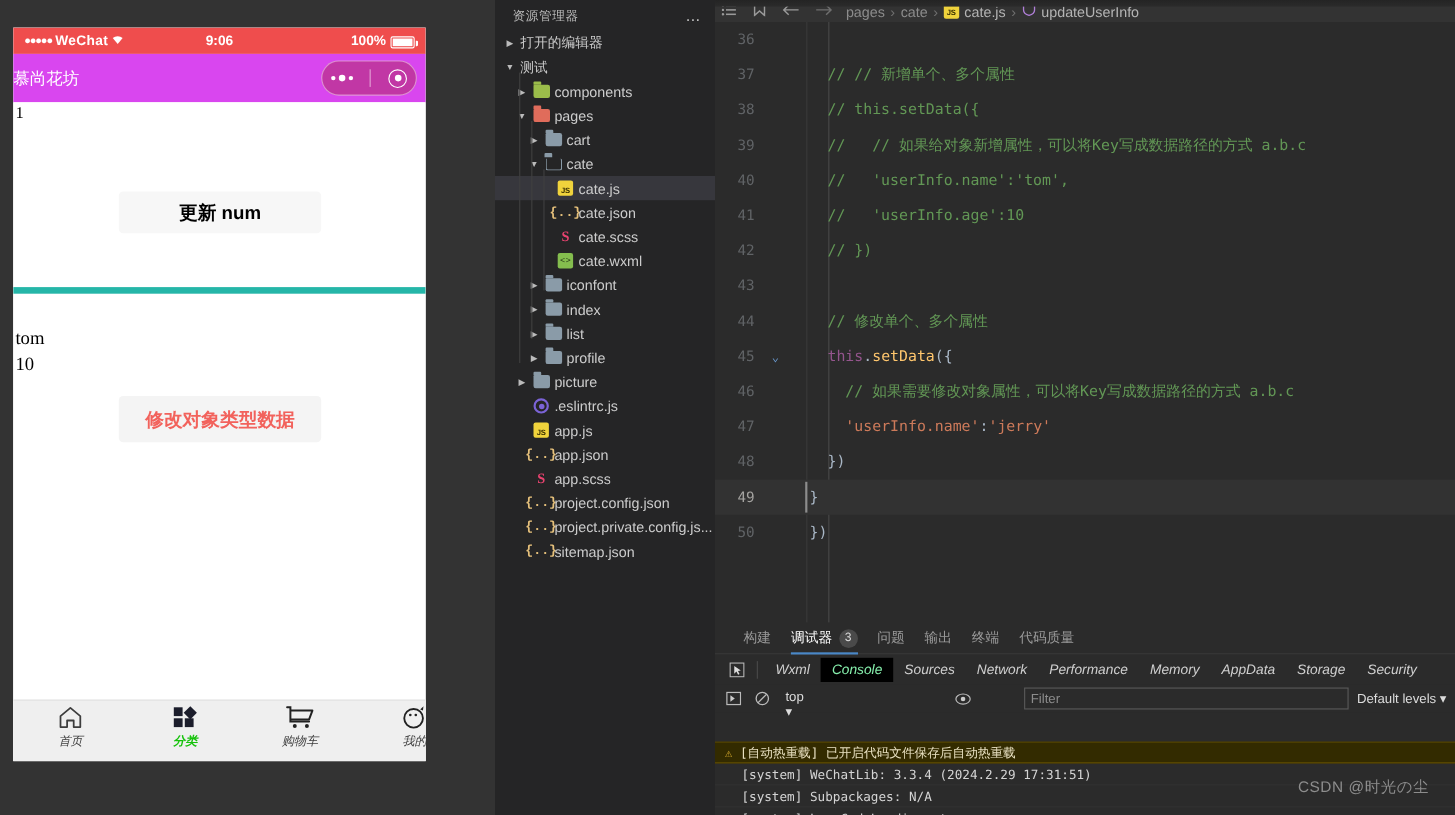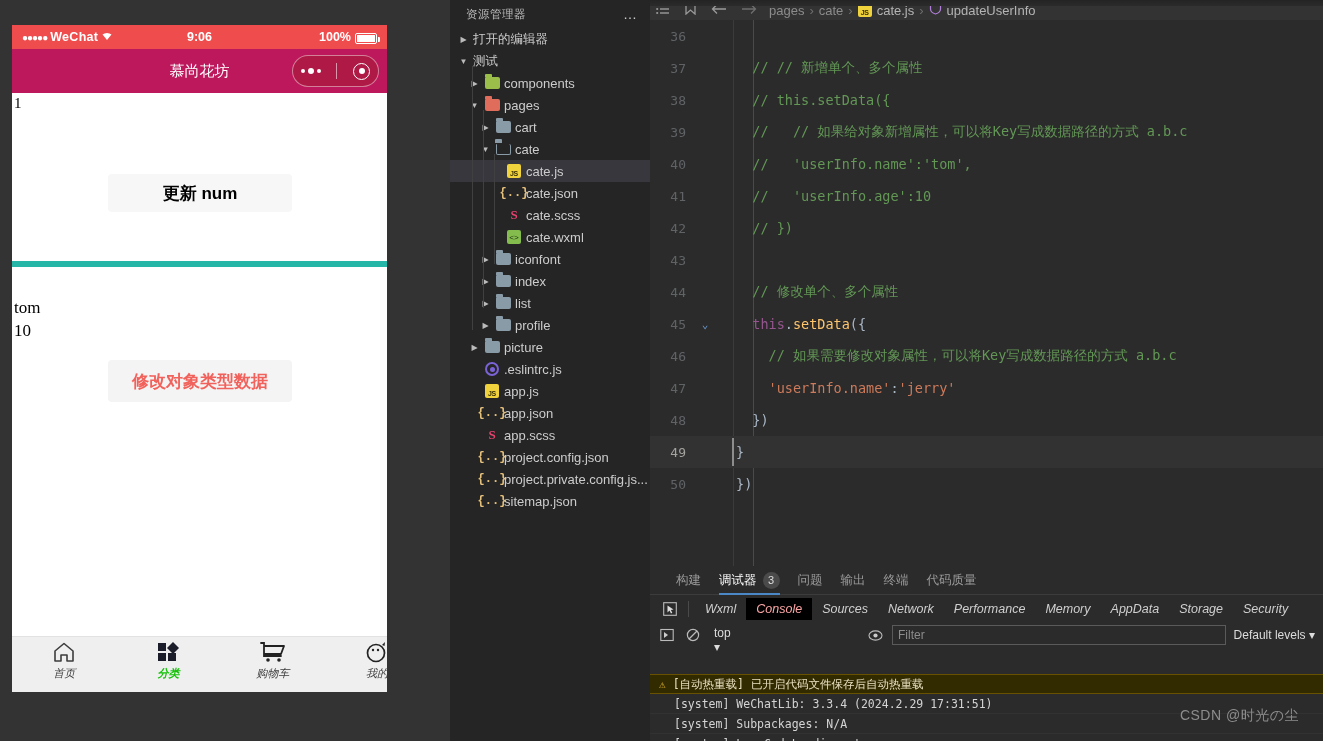--- a/index.html
+++ b/index.html
@@ -36,22 +36,22 @@
     width: 22px; height: 11px; border: 1.5px solid #fff; border-radius: 2px;
     position: relative; display: inline-block;
   }
   .battery::after {
     content: ""; position: absolute; right: -4px; top: 3px;
     width: 2px; height: 5px; background: #fff; border-radius: 0 1px 1px 0;
   }
   .battery i { position: absolute; left: 1px; top: 1px; bottom: 1px; right: 1px; background: #fff; display: block;}
 
   .navbar {
-    height: 44px; background: #be185d; color: #fff;
-    display: flex; align-items: center; justify-content: center;
+    height: 44px; background: #d946ef; color: #fff;
+    display: flex; align-items: center; justify-content: flex-start;
     position: relative; font-size: 15px;
   }
   .capsule {
     position: absolute; right: 8px; top: 50%; transform: translateY(-50%);
     width: 87px; height: 32px; border-radius: 16px;
     background: rgba(150,30,30,0.35); border: 1px solid rgba(255,255,255,0.45);
     display: flex; align-items: center; justify-content: space-around;
   }
   .cap-dots { display: flex; align-items: center; gap: 3px; }
   .cap-dots span { width: 4px; height: 4px; border-radius: 50%; background: #fff; display:block;}
@@ -185,33 +185,33 @@
     min-width: 17px; height: 17px; border-radius: 9px; background: #4a4a4a; color: #ddd;
     font-size: 11px; display: flex; align-items: center; justify-content: center; padding: 0 4px;
   }
   .dt-tabs {
     height: 27px; display: flex; align-items: center; background: #2b2b2b;
     font-size: 12.5px; color: #cfcfcf; padding-left: 8px; gap: 0;
   }
   .dt-cursor { width: 24px; display:flex; align-items:center; justify-content:center; }
   .dt-div { width:1px; height: 16px; background:#4a4a4a; margin: 0 6px; }
   .dtab { padding: 4px 10px; cursor: pointer; }
-  .dtab.active { background: #000000; color: #fca5a5; }
+  .dtab.active { background: #000000; color: #86efac; }
   .console-toolbar {
     height: 26px; display: flex; align-items: center; gap: 8px; padding: 0 8px;
     background: #2b2b2b; font-size: 12px; color: #cfcfcf;
   }
   .ct-icon { width: 18px; display:flex; align-items:center; justify-content:center; color:#bbb; }
   .ctx-select {
     width: 148px; height: 19px; display: flex; justify-content: space-between;
     padding: 0 4px; color: #dcdcdc; font-size: 12px; flex-direction: column;
   }
   .filter-input {
     flex: 1; height: 20px; background: #2b2b2b; border: 1px solid #5a5a5a;
-    color: #cfcfcf; font-size: 12px; padding: 0 5px; outline: none; max-width: 540px;
+    color: #cfcfcf; font-size: 12px; padding: 0 5px; outline: none; max-width: 540px; margin-left: 39px;
   }
   .filter-input::placeholder { color: #8c8c8c; }
   .levels { color: #dcdcdc; font-size: 12px; white-space: nowrap; }
   .console-body { position:absolute; left:0; right:0; bottom:0; top: 108px; background:#2b2b2b; overflow:hidden; }
   .logline {
     height: 20px; display: flex; align-items: center; gap: 7px; padding-left: 9px;
     font-family: "DejaVu Sans Mono", "Liberation Mono", monospace; font-size: 11.5px; color: #d4d4d4;
     border-bottom: 1px solid #323232;
   }
   .logline.warn { background: #332b00; border-top: 1px solid #665200; border-bottom: 1px solid #665200; color: #e8e0c0; }

